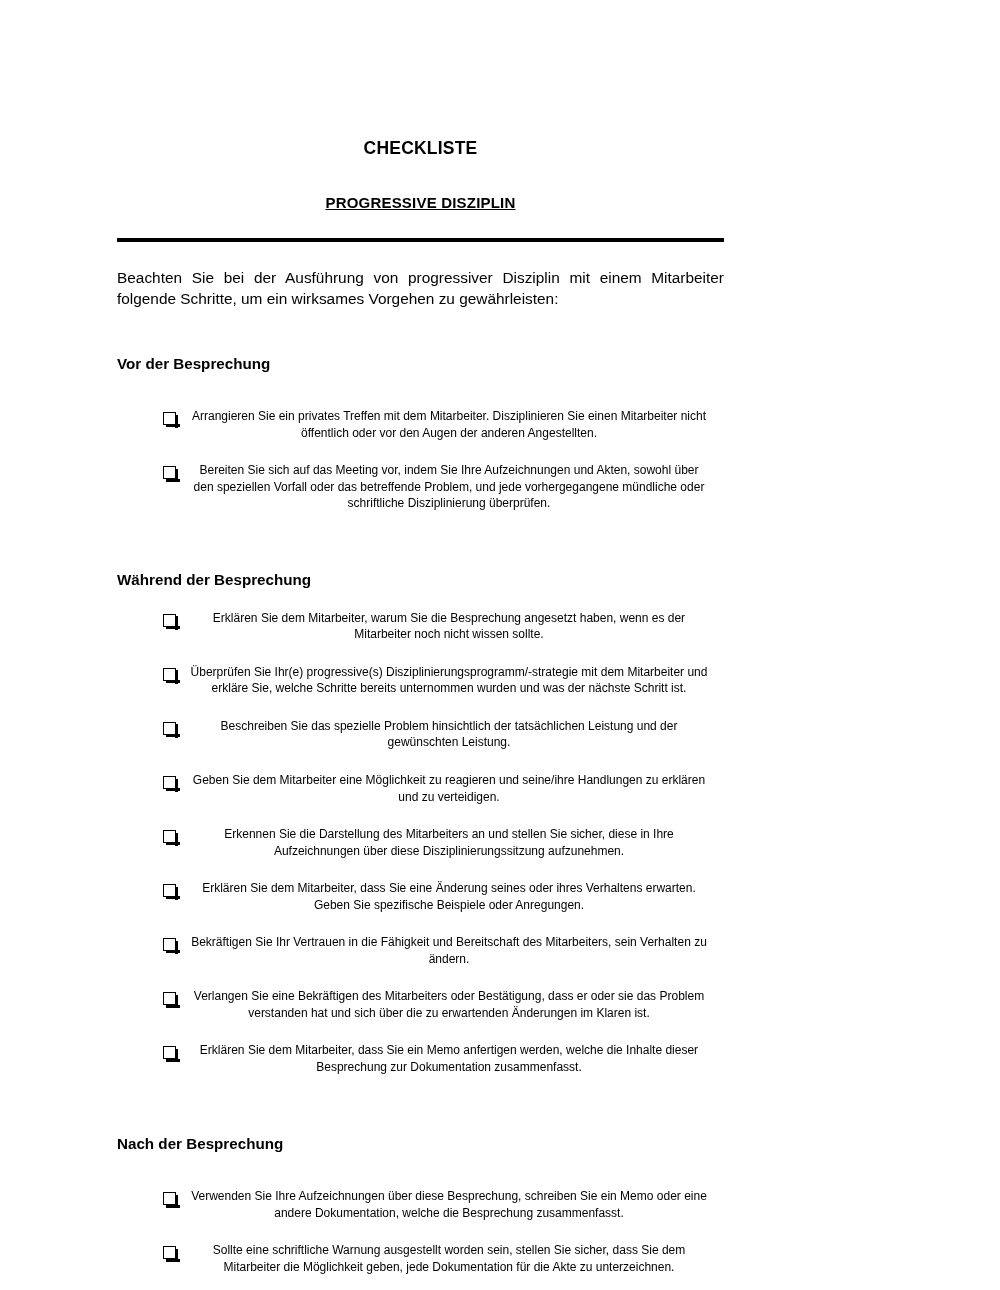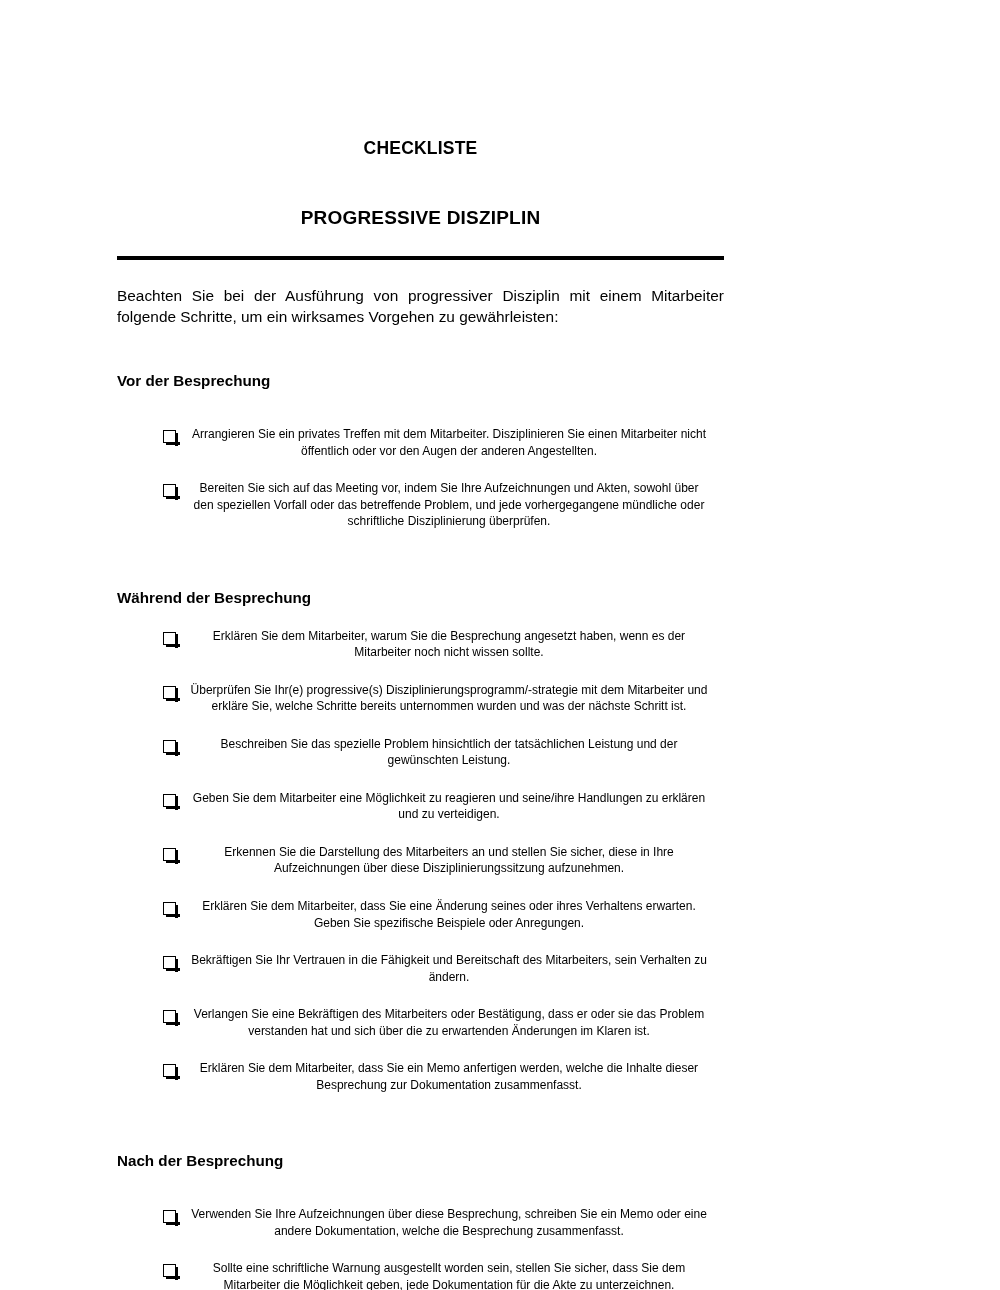--- a/index.html
+++ b/index.html
@@ -36,26 +36,27 @@
     text-align: center;
   }
   .doc-title {
     font-size: 17.5px;
     font-weight: bold;
     letter-spacing: 0.2px;
     line-height: 1.2;
     margin: 0;
   }
   .doc-subtitle {
-    font-size: 19px;
+    font-size: 15px;
     font-weight: bold;
     letter-spacing: 0.2px;
     line-height: 1.2;
-    margin: 17px;
+    margin: 4px;
     padding-top: 31px;
+    text-decoration: underline;
   }
 
   
   .title-rule {
     margin-top: 26px;
     margin-bottom: 0;
     height: 4px;
     background: #000000;
     border: 0;
     width: 100%;

